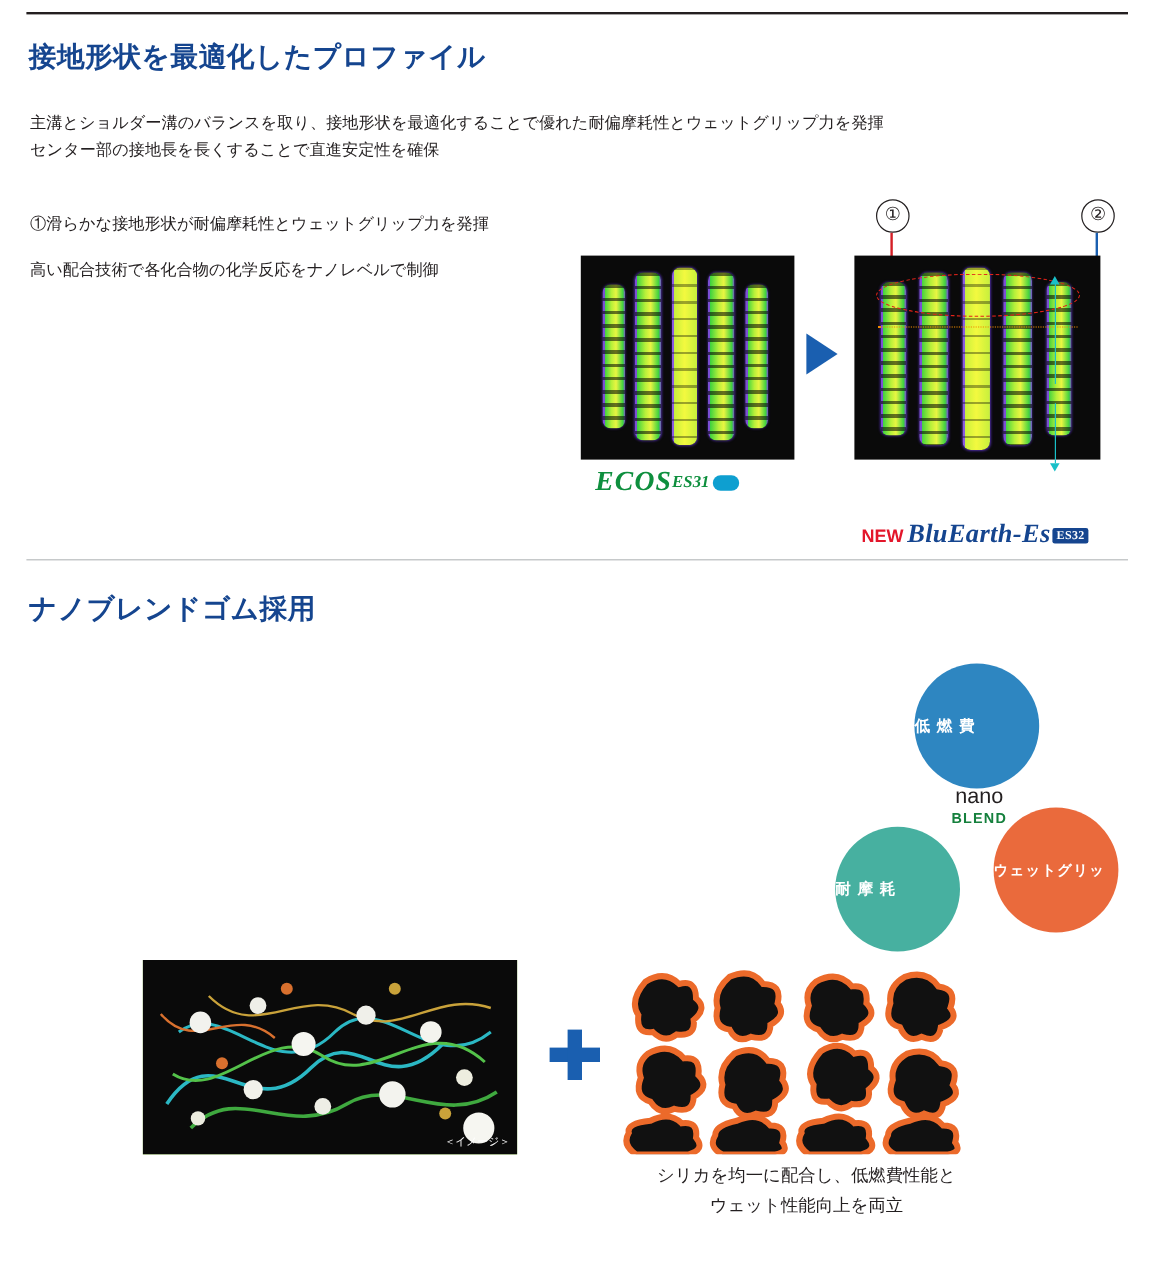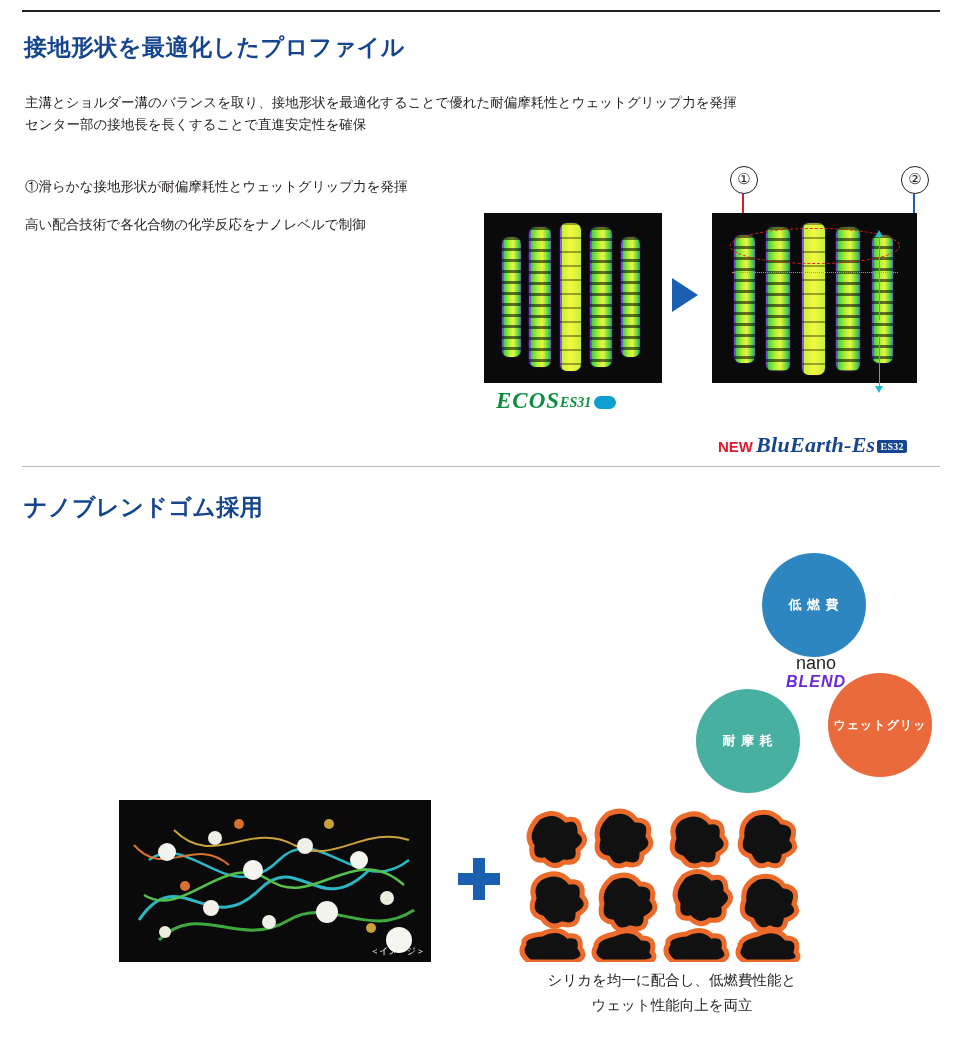--- a/index.html
+++ b/index.html
@@ -224,21 +224,21 @@
     position: absolute;
     left: 690px;
     top: 545px;
     width: 250px;
     height: 240px;
   }
   .nano-circle {
     position: absolute;
     border-radius: 50%;
     color: #ffffff;
-    text-align: center;
+    text-align: left;
     font-size: 13px;
     font-weight: bold;
     letter-spacing: 1px;
   }
   .nano-circle span { display: block; }
   #nano-top {
     left: 72px; top: 8px; width: 104px; height: 104px;
     background: #2e86c1;
     line-height: 104px;
   }
@@ -260,26 +260,25 @@
     text-align: center;
     z-index: 3;
   }
   .nano-center .n1 {
     font-size: 18px;
     color: #231f20;
     font-weight: normal;
     line-height: 20px;
   }
   .nano-center .n2 {
-    font-size: 16px;
-    color: #6d28d9;
+    font-size: 12px;
+    color: #15803d;
     font-weight: bold;
     letter-spacing: 1px;
     line-height: 18px;
-    font-style: italic;
   }
 
   
   .img-polymer {
     position: absolute;
     left: 119px;
     top: 800px;
     width: 312px;
     height: 162px;
     background: #4d7c0f;

